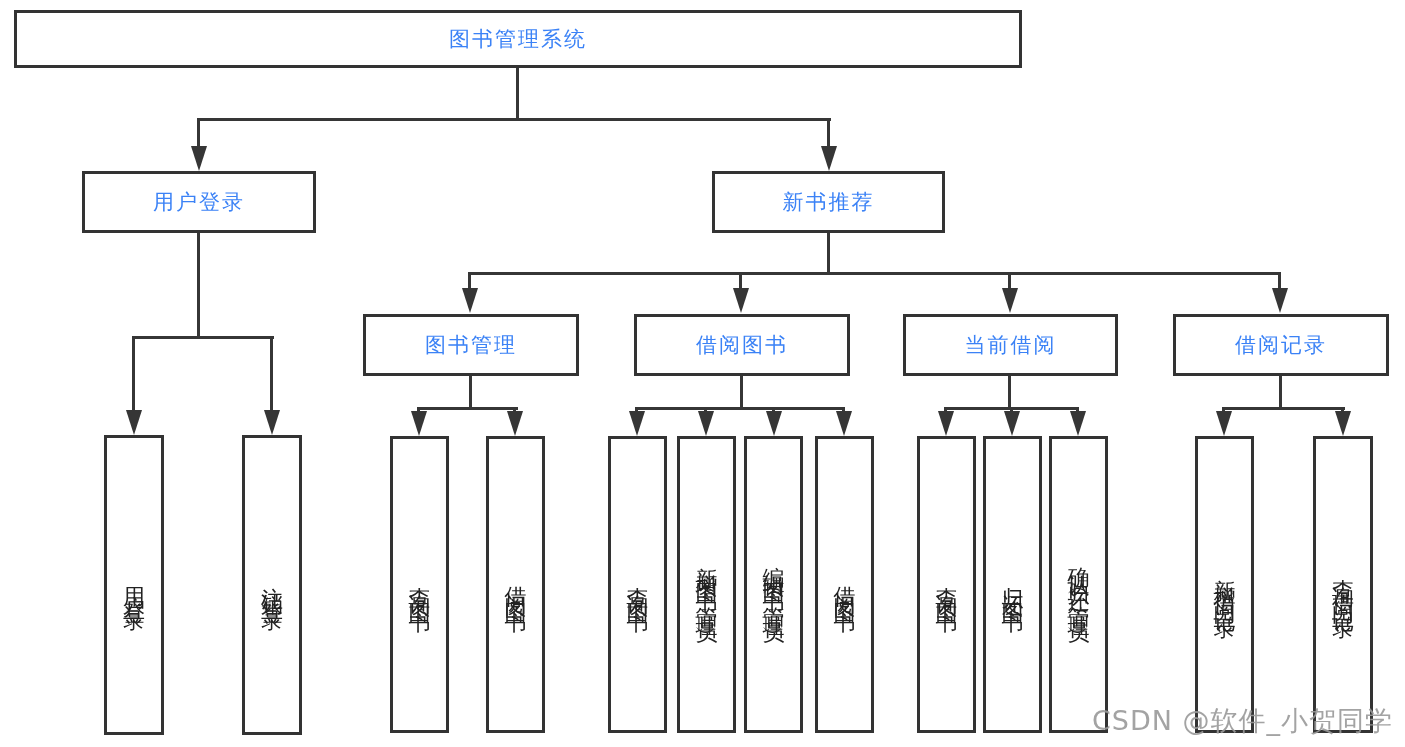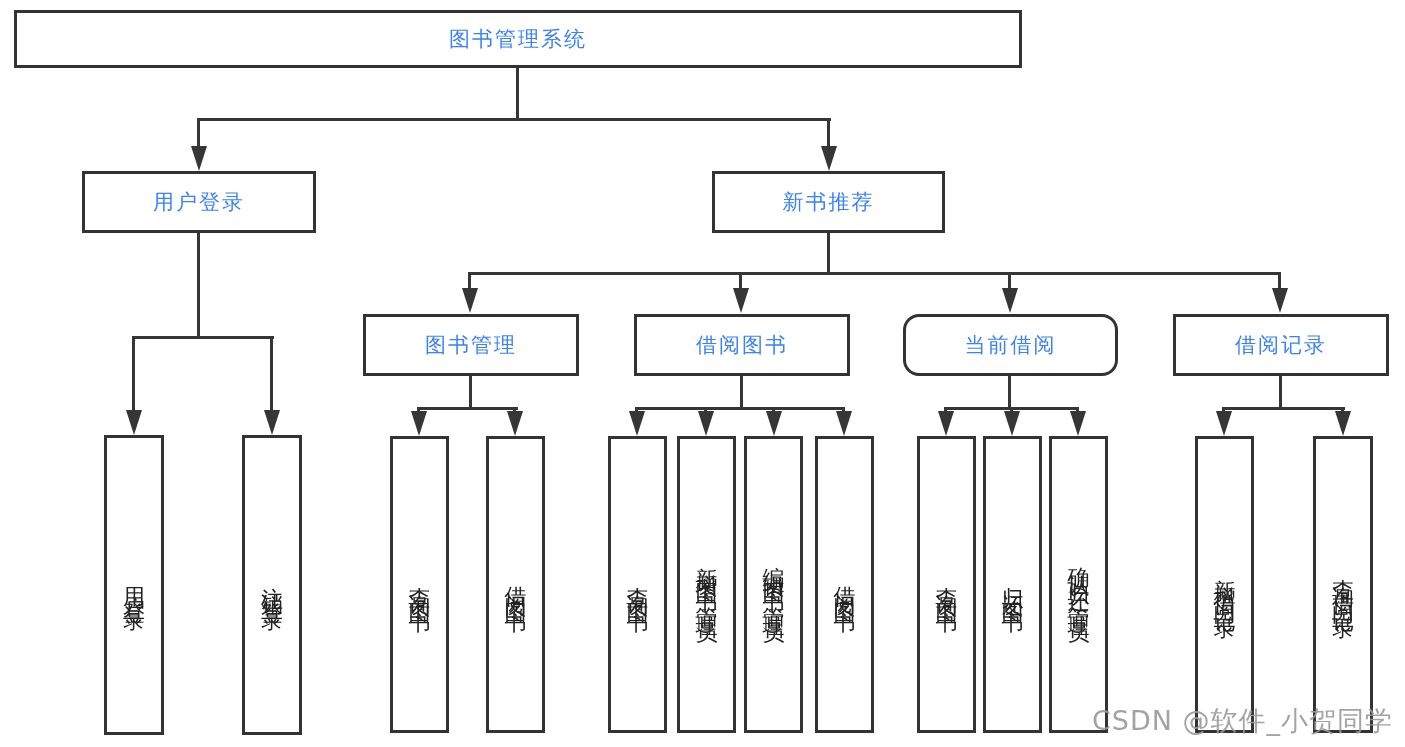--- a/index.html
+++ b/index.html
@@ -66,21 +66,21 @@
   <div class="arrow" style="left:462px;  top:288px;"></div>
   <div class="vline" style="left:739px;  top:272px; height:17px;"></div>
   <div class="arrow" style="left:733px;  top:288px;"></div>
   <div class="vline" style="left:1008px; top:272px; height:17px;"></div>
   <div class="arrow" style="left:1002px; top:288px;"></div>
   <div class="vline" style="left:1278px; top:272px; height:17px;"></div>
   <div class="arrow" style="left:1272px; top:288px;"></div>
 
   <div class="box" style="left:363px;  top:314px; width:216px; height:62px;">图书管理</div>
   <div class="box" style="left:634px;  top:314px; width:216px; height:62px;">借阅图书</div>
-  <div class="box" style="left:903px;  top:314px; width:215px; height:62px;border-radius:16px;">当前借阅</div>
+  <div class="box" style="left:903px;  top:314px; width:215px; height:62px;">当前借阅</div>
   <div class="box" style="left:1173px; top:314px; width:216px; height:62px;">借阅记录</div>
 
   <div class="vline" style="left:469px; top:376px; height:31px;"></div>
   <div class="hline" style="left:417px; top:407px; width:101px;"></div>
   <div class="vline" style="left:417px; top:407px; height:8px;"></div>
   <div class="arrow" style="left:411px; top:411px;"></div>
   <div class="vline" style="left:513px; top:407px; height:8px;"></div>
   <div class="arrow" style="left:507px; top:411px;"></div>
 
   <div class="vline" style="left:740px; top:376px; height:31px;"></div>

